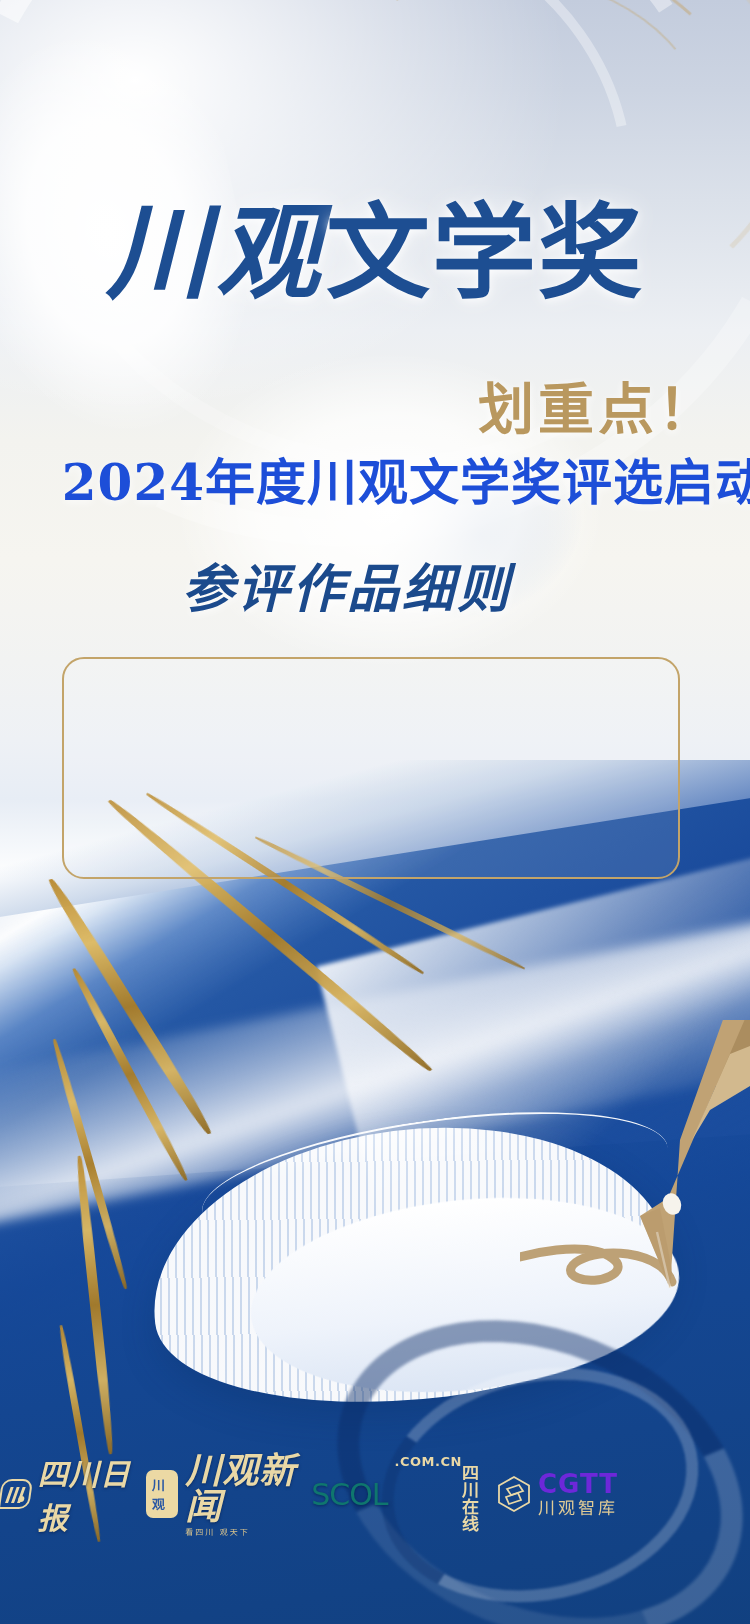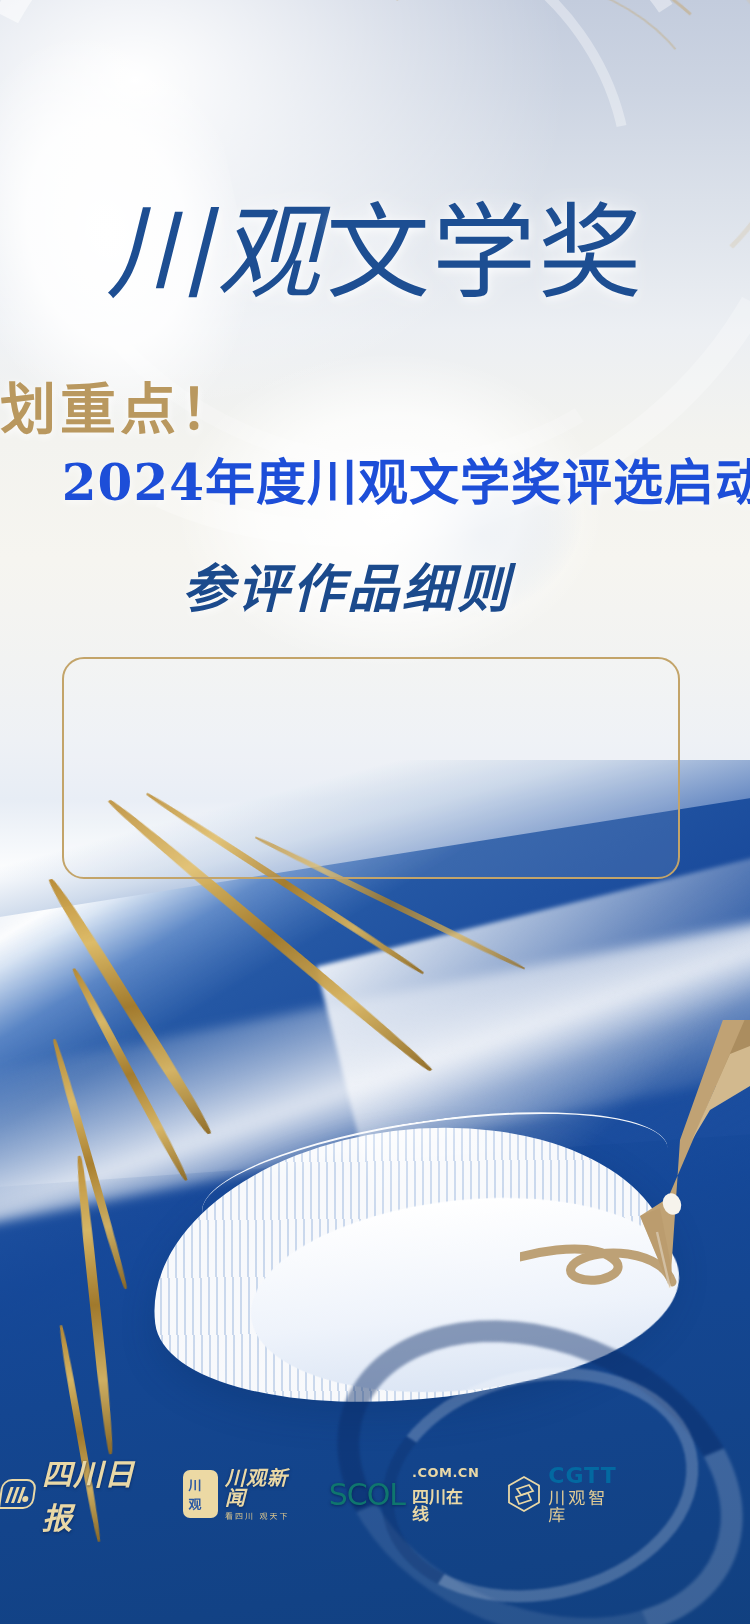--- a/index.html
+++ b/index.html
@@ -188,32 +188,32 @@
   }
 
   
   .pen-wrap{ position:absolute; left:520px; top:1020px; width:230px; height:280px; }
 
   
   .main-title{
     position:absolute; left:0; top:196px; width:750px;
     text-align:center;
     font-size:104px; line-height:1.1;
-    font-weight:400;
+    font-weight:700;
     letter-spacing:6px;
     color:#1d4e92;
     font-family:"DejaVu Serif","Liberation Serif",serif;
     text-shadow:0 2px 10px rgba(255,255,255,.85), 0 0 26px rgba(255,255,255,.7);
     font-style:italic;
   }
   .main-title .t2{ font-style:normal; letter-spacing:2px; }
 
   .kicker{
     position:absolute; left:0; top:382px; width:718px;
-    text-align:left;
+    text-align:right;
     font-size:56px; line-height:1;
     font-weight:700; letter-spacing:4px;
     color:#b9985f;
     font-family:Liberation Sans, sans-serif;
     text-shadow:0 2px 8px rgba(255,255,255,.9);
   }
   .subtitle{
     position:absolute; left:0; top:455px; width:750px;
     text-align:right;
     font-size:50px; line-height:1.1;
@@ -251,21 +251,21 @@
     letter-spacing:1px;
     font-family:"DejaVu Serif","Liberation Serif",serif;
     text-align:justify;
     text-shadow:0 1px 4px rgba(255,255,255,.7);
   }
 
   
   .logo-bar{
     position:absolute; left:0; top:1458px; width:618px; height:72px;
     display:flex; align-items:center; justify-content:center;
-    gap:28px;
+    gap:11px;
   }
   .logo{ display:flex; align-items:center; gap:7px; color:#e8d39a; }
   .logo-cn{
     font-family:"DejaVu Serif","Liberation Serif",serif;
     font-weight:700; font-style:italic;
     color:#e9d8a6;
     text-shadow:0 1px 3px rgba(0,20,60,.55);
   }
   .scd-mark{
     width:38px; height:30px; border:2px solid #e9d8a6;
@@ -289,29 +289,29 @@
     letter-spacing:0;
   }
   .cg-stack{ display:flex; flex-direction:column; align-items:flex-start; line-height:1; }
   .cg-sub{ font-size:8px; letter-spacing:2px; color:#d9c48d; margin-top:5px; font-style:normal; font-family:"DejaVu Sans",sans-serif; }
   .scol-txt{
     font-family:"DejaVu Sans","Liberation Sans",sans-serif;
     font-weight:400; font-size:30px; color:#0f766e;
     letter-spacing:-1px;
     text-shadow:0 1px 3px rgba(0,20,60,.55);
   }
-  .scol-stack{ display:flex; flex-direction:column; line-height:1; }
+  .scol-stack{ display:flex; flex-direction:row; line-height:1; }
   .scol-dom{ font-family:"DejaVu Sans",sans-serif; font-size:13px; font-weight:700; color:#e9d8a6; letter-spacing:.5px; }
   .scol-zh{ font-family:"DejaVu Serif",serif; font-size:17px; font-weight:700; color:#e9d8a6; margin-top:10px; }
   .cgtt-mark{
     width:34px; height:38px; position:relative;
   }
   .cgtt-txt{
     font-family:"DejaVu Sans","Liberation Sans",sans-serif;
-    font-weight:700; font-size:22px; color:#0369a1; letter-spacing:1px;
+    font-weight:700; font-size:26px; color:#6d28d9; letter-spacing:1px;
     line-height:1;
   }
   .cgtt-zh{ font-family:"DejaVu Serif",serif; font-size:17px; color:#e0cb95; letter-spacing:3px; margin-top:3px; }
 </style>
 </head>
 <body>
 
 <div id="poster">
 
   <div class="bg-layer bg-top"></div>
@@ -386,21 +386,21 @@
       <div class="scd-mark">
           <i></i>
           <b></b>
         </div>
       <span class="logo-cn" style="font-size:30px;letter-spacing:1px;">四川日报</span>
     </div>
 
     <div class="logo">
       <span class="cg-badge">川观</span>
       <span class="cg-stack">
-        <span class="logo-cn" style="font-size:20px;letter-spacing:1px;">川观新闻</span>
+        <span class="logo-cn" style="font-size:36px;letter-spacing:1px;">川观新闻</span>
         <span class="cg-sub">看四川 观天下</span>
       </span>
     </div>
 
     <div class="logo">
       <span class="scol-txt">SCOL</span>
       <span class="scol-stack">
         <span class="scol-dom">.COM.CN</span>
         <span class="scol-zh">四川在线</span>
       </span>

